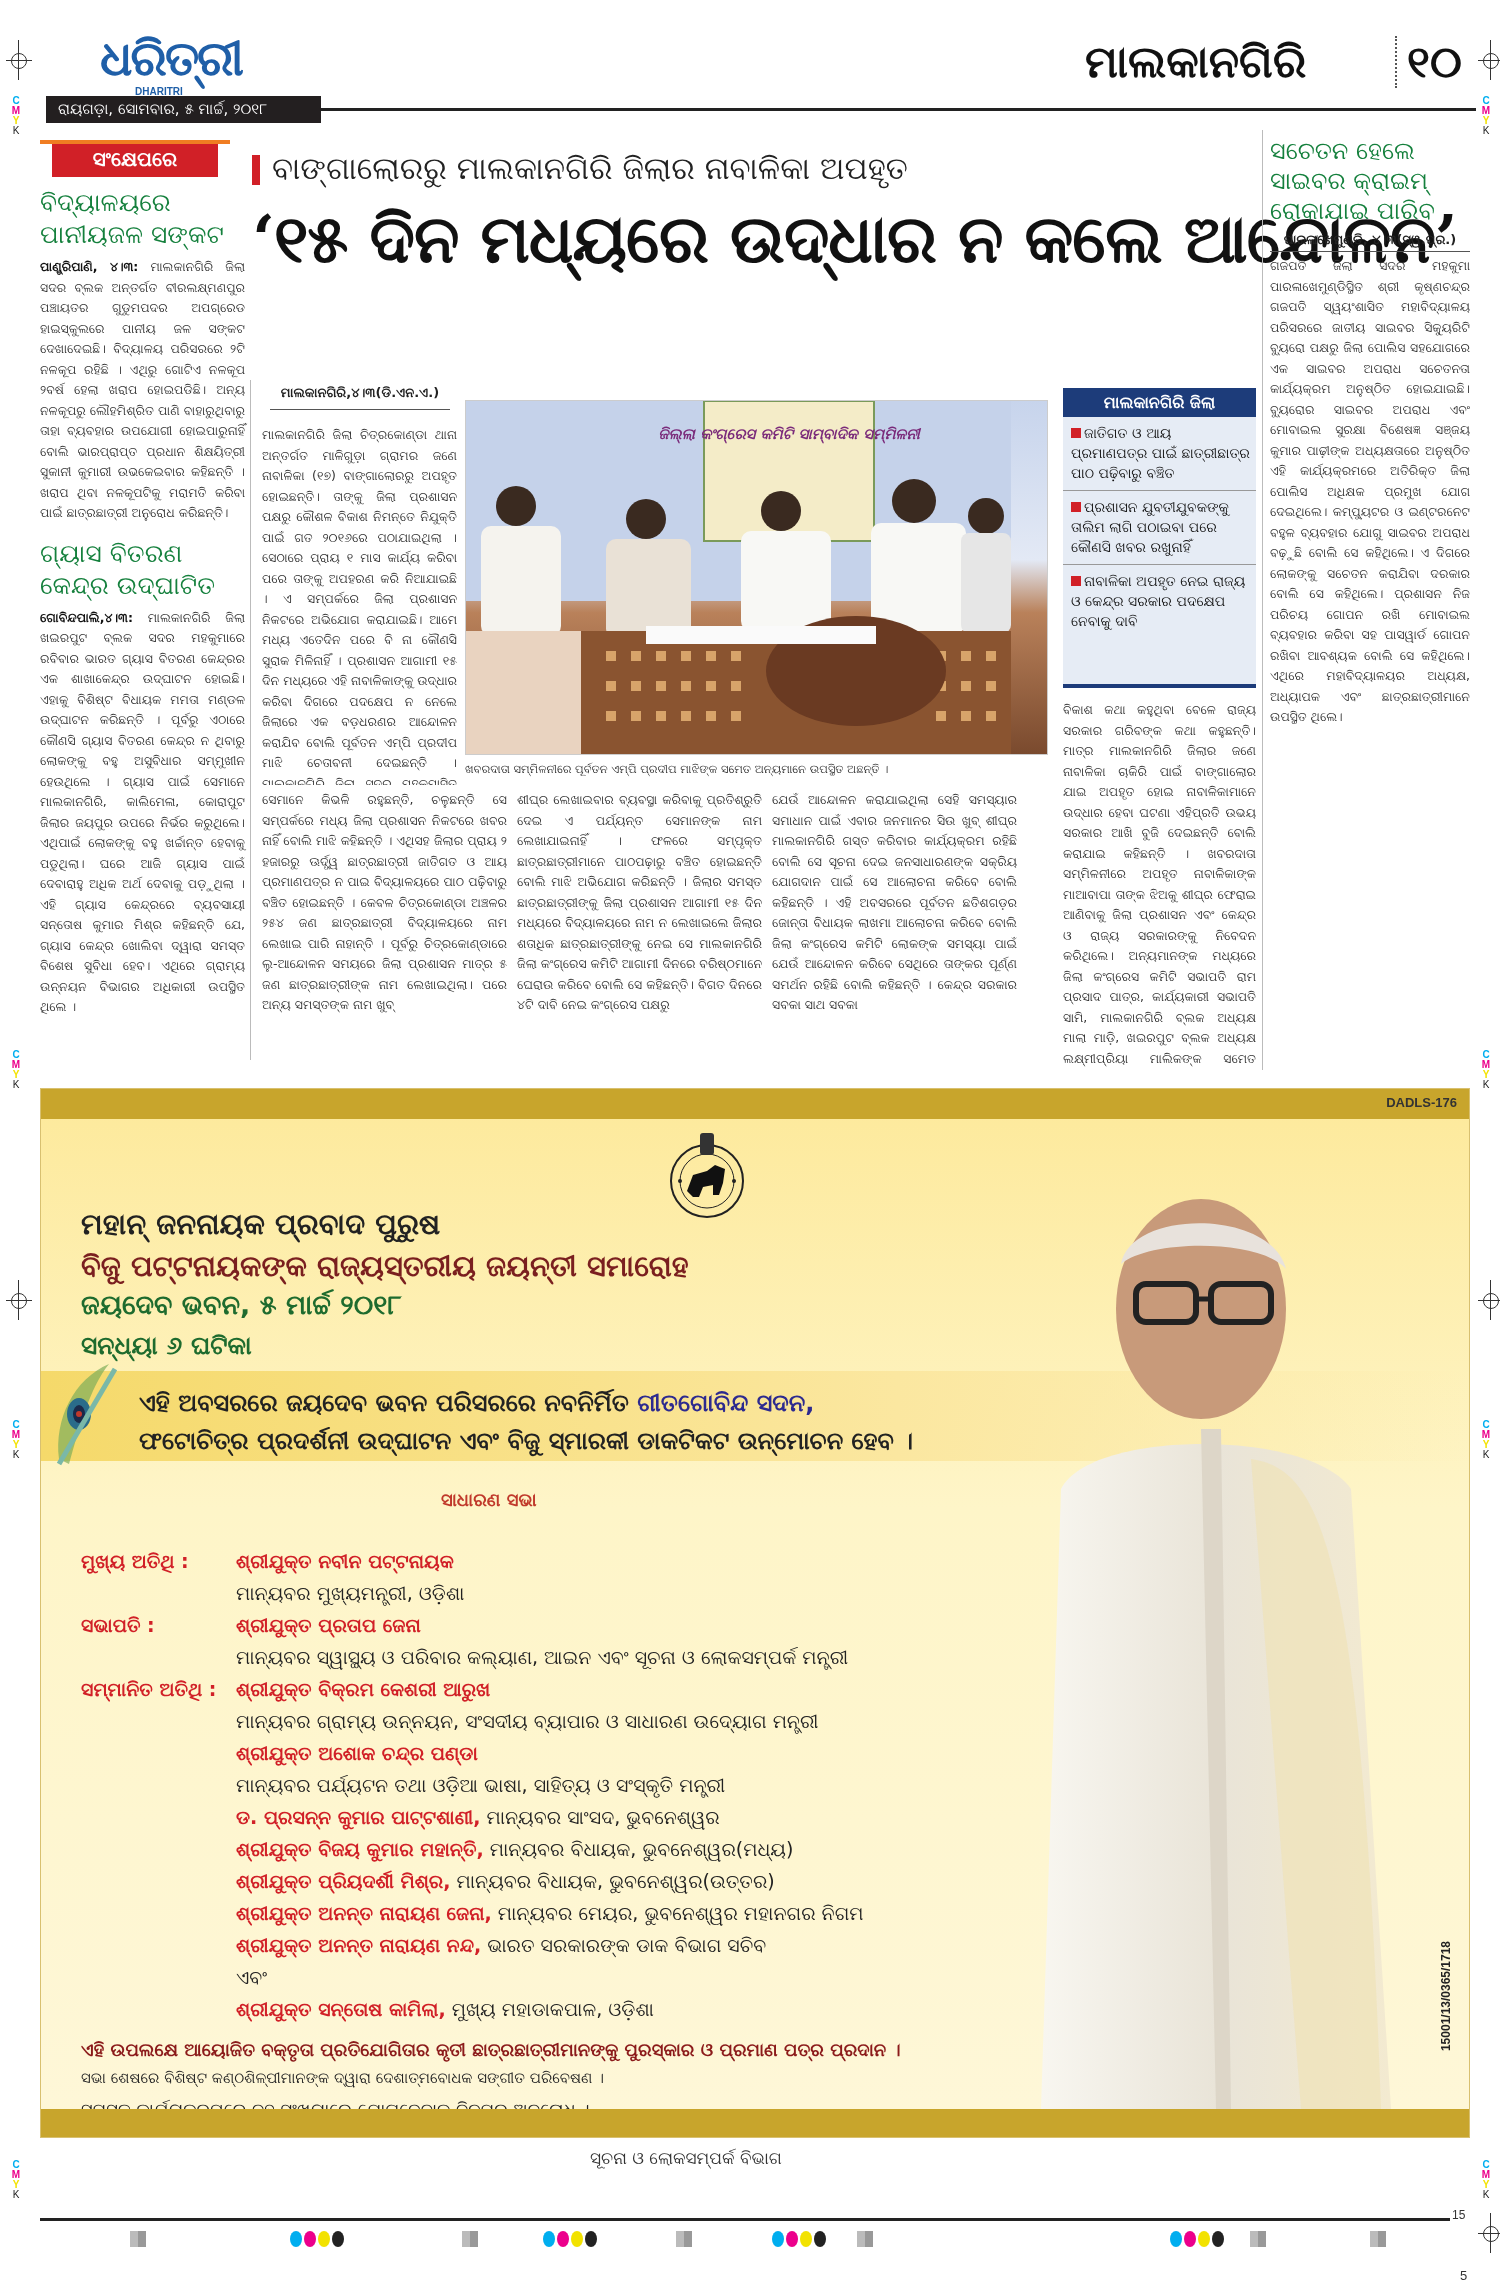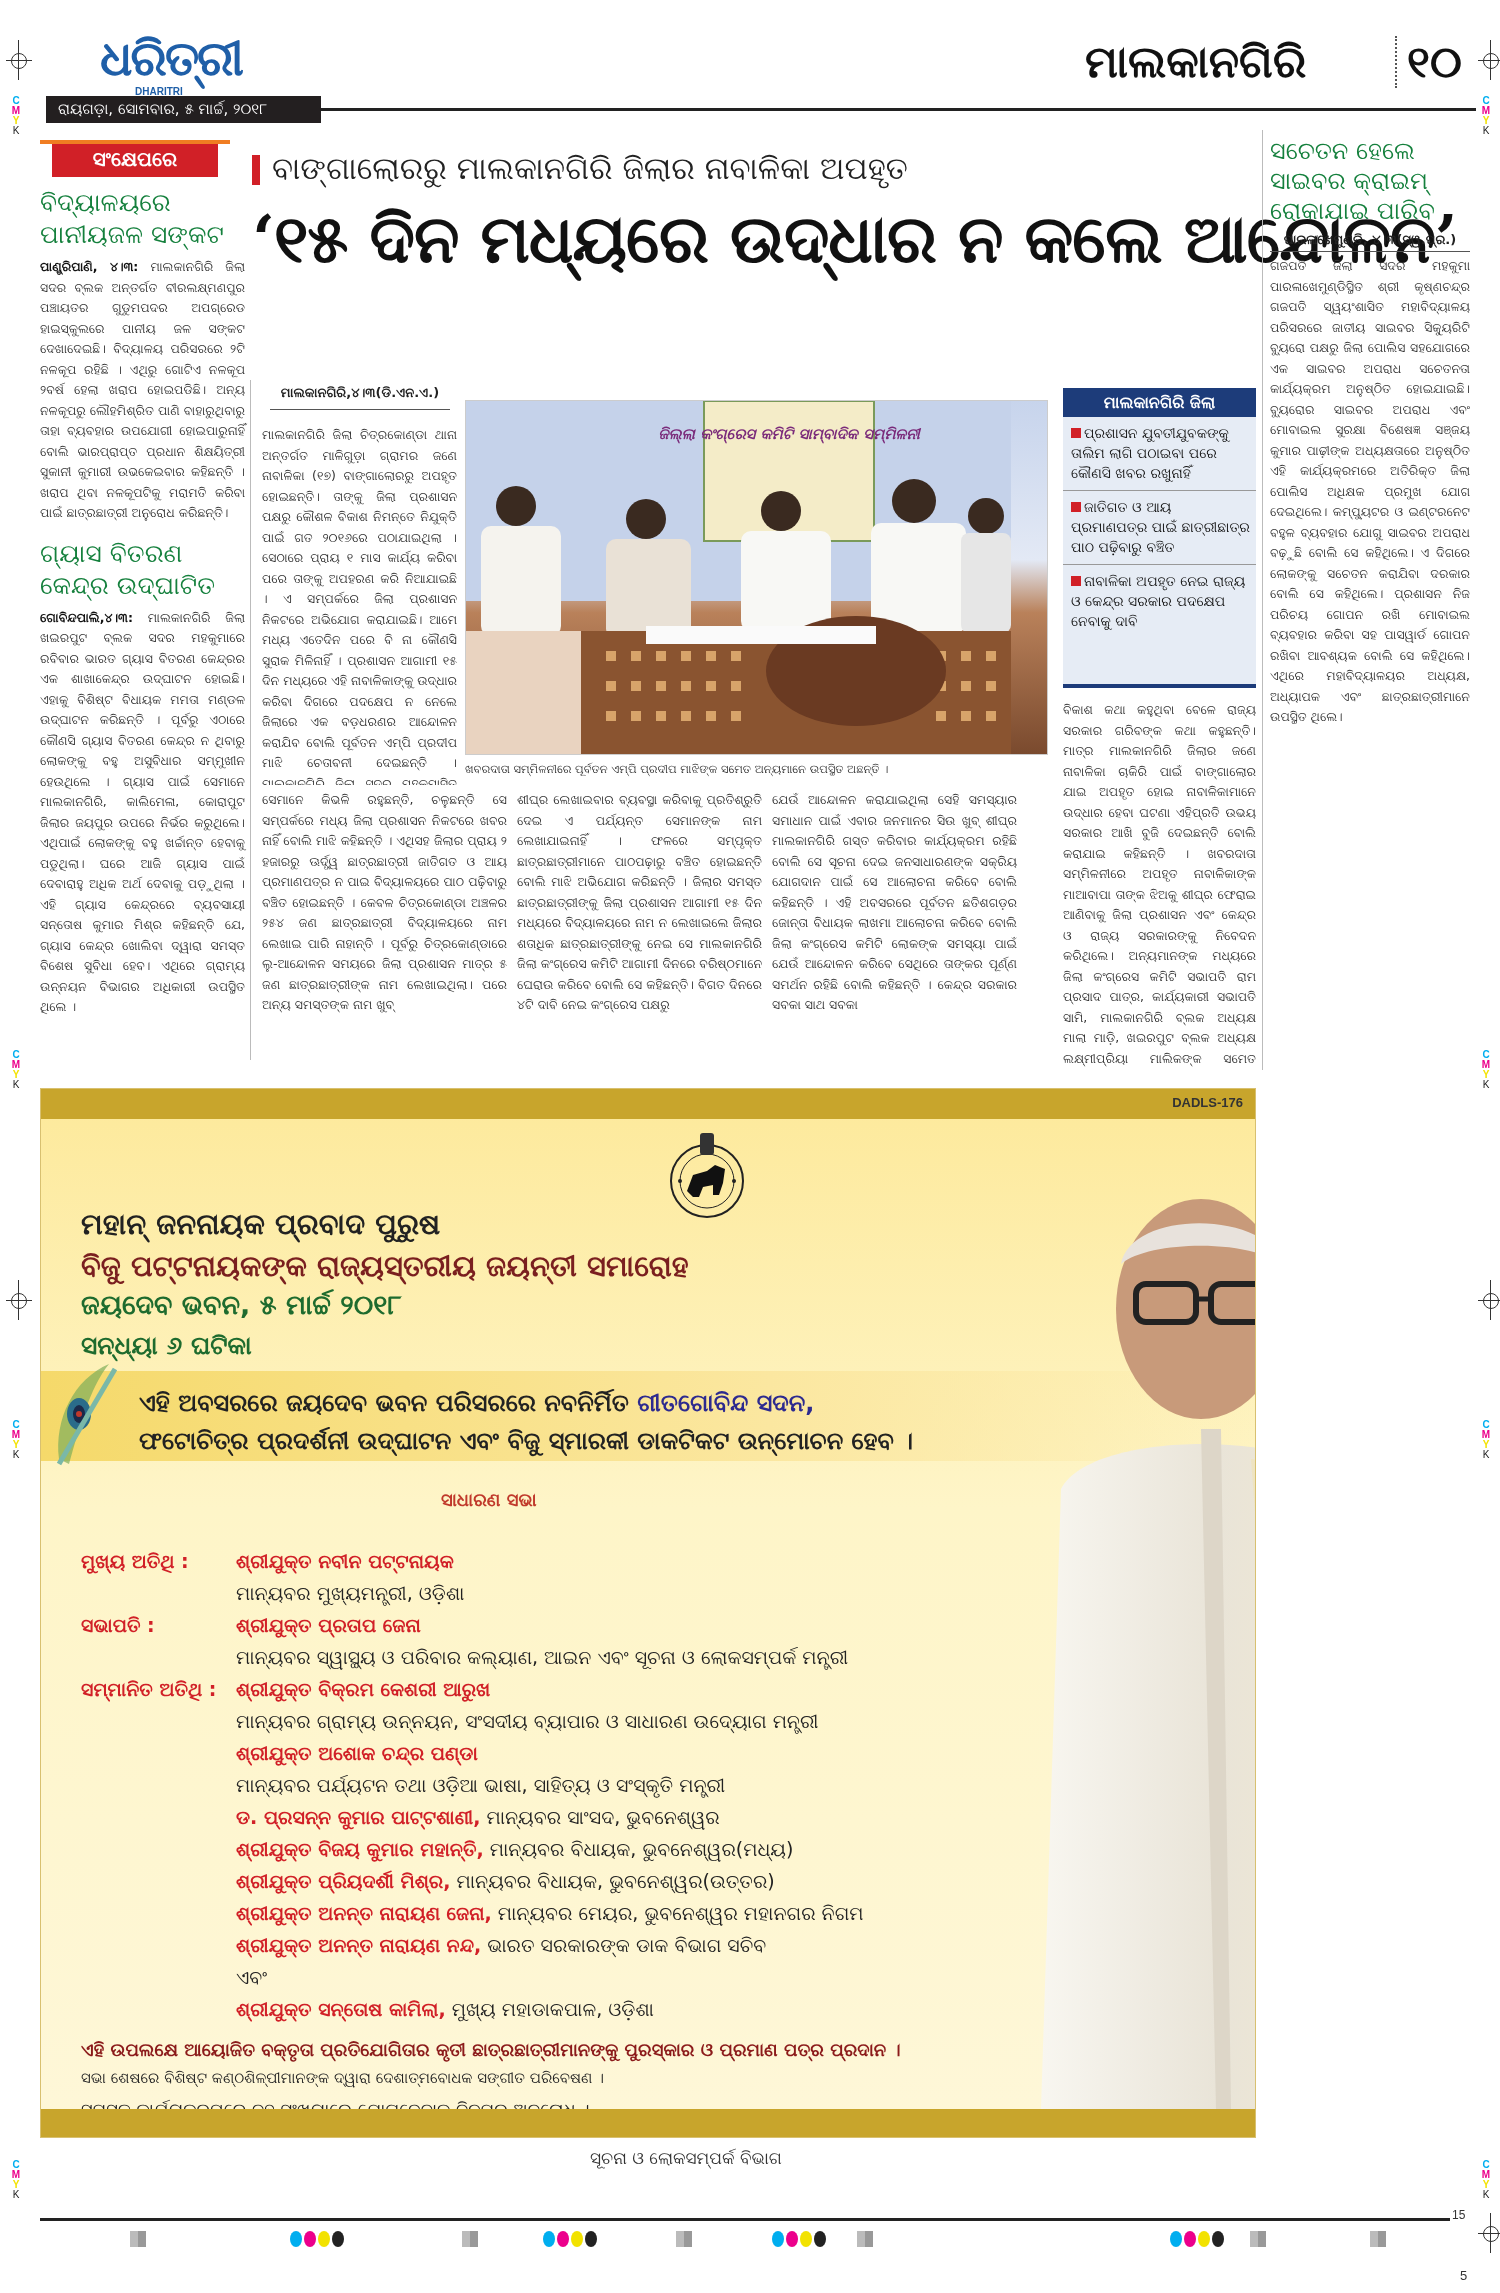--- a/index.html
+++ b/index.html
@@ -55,21 +55,21 @@
 
   
   .col-right { left: 1270px; top: 130px; width: 200px; }
   .cyber-photo { width: 198px; height: 105px; margin: 8px 0 6px; position: relative; overflow: hidden;
                  background: linear-gradient(180deg, #f5f5f5 0%, #f5f5f5 45%, #7c7c88 70%, #3b3b44 100%); }
   .cyber-photo .banner { position: absolute; left: 22px; top: 6px; width: 160px; text-align: center; color: #d12027; font-weight: bold; font-family: "Liberation Sans", sans-serif; font-size: 13px; line-height: 14px; }
   .cyber-photo .p { position: absolute; bottom: 0; width: 34px; height: 46px; border-radius: 15px 15px 0 0; }
   .right-byline { font-size: 13px; font-weight: bold; border-bottom: 1px solid #555; padding-bottom: 3px; margin-bottom: 4px; text-align: center; }
 
   
-  .ad { left: 40px; top: 1088px; width: 1216px; height: 1050px; border: 1px solid #d8c070;
+  .ad { left: 40px; top: 1088px; width: 1430px; height: 1050px; border: 1px solid #d8c070;
         background: linear-gradient(180deg, #fde99a 0%, #fef5c8 40%, #fef7d8 100%); overflow: hidden; }
   .ad-top { position: absolute; left: 0; top: 0; width: 100%; height: 30px; background: #c8a52c; }
   .ad-code { position: absolute; right: 12px; top: 6px; font-family: "Liberation Sans", sans-serif; font-weight: bold; font-size: 13px; color: #333; }
   .ad-bottom { position: absolute; left: 0; bottom: 0; width: 100%; height: 28px; background: #c8a52c; }
   .emblem { position: absolute; left: 622px; top: 38px; width: 88px; height: 92px; }
   .ad-t1 { position: absolute; left: 40px; top: 118px; font-size: 29px; font-weight: bold; color: #222; }
   .ad-t2 { position: absolute; left: 40px; top: 160px; font-size: 29px; font-weight: bold; color: #7a1f1f; }
   .ad-t3 { position: absolute; left: 40px; top: 200px; font-size: 27px; font-weight: bold; color: #1e6b2e; }
   .ad-t4 { position: absolute; left: 40px; top: 242px; font-size: 25px; font-weight: bold; color: #1e6b2e; }
   .ad-band { position: absolute; left: 0; top: 282px; width: 100%; height: 90px; background: linear-gradient(90deg, #f5d96a 0%, #fbe7a0 60%, rgba(255,255,255,0) 100%); }
@@ -248,22 +248,22 @@
 <div class="abs photo-caption">ଖବରଦାତା ସମ୍ମିଳନୀରେ ପୂର୍ବତନ ଏମ୍‌ପି ପ୍ରଦୀପ ମାଝିଙ୍କ ସମେତ ଅନ୍ୟମାନେ ଉପସ୍ଥିତ ଅଛନ୍ତି ।</div>
 
 <div class="abs main-cols">
   <div class="body-txt" style="height:280px;overflow:hidden;">ସେମାନେ କିଭଳି ରହୁଛନ୍ତି, ଚଳୁଛନ୍ତି ସେ ସମ୍ପର୍କରେ ମଧ୍ୟ ଜିଲା ପ୍ରଶାସନ ନିକଟରେ ଖବର ନାହିଁ ବୋଲି ମାଝି କହିଛନ୍ତି । ଏଥିସହ ଜିଲାର ପ୍ରାୟ ୨ ହଜାରରୁ ଊର୍ଦ୍ଧ୍ୱ ଛାତ୍ରଛାତ୍ରୀ ଜାତିଗତ ଓ ଆୟ ପ୍ରମାଣପତ୍ର ନ ପାଇ ବିଦ୍ୟାଳୟରେ ପାଠ ପଢ଼ିବାରୁ ବଞ୍ଚିତ ହୋଇଛନ୍ତି । କେବଳ ଚିତ୍ରକୋଣ୍ଡା ଅଞ୍ଚଳର ୨୫୪ ଜଣ ଛାତ୍ରଛାତ୍ରୀ ବିଦ୍ୟାଳୟରେ ନାମ ଲେଖାଇ ପାରି ନାହାନ୍ତି । ପୂର୍ବରୁ ଚିତ୍ରକୋଣ୍ଡାରେ ଲୁ-ଆନ୍ଦୋଳନ ସମୟରେ ଜିଲା ପ୍ରଶାସନ ମାତ୍ର ୫ ଜଣ ଛାତ୍ରଛାତ୍ରୀଙ୍କ ନାମ ଲେଖାଇଥିଲା। ପରେ ଅନ୍ୟ ସମସ୍ତଙ୍କ ନାମ ଖୁବ୍</div>
   <div class="body-txt" style="height:280px;overflow:hidden;">ଶୀଘ୍ର ଲେଖାଇବାର ବ୍ୟବସ୍ଥା କରିବାକୁ ପ୍ରତିଶ୍ରୁତି ଦେଇ ଏ ପର୍ଯ୍ୟନ୍ତ ସେମାନଙ୍କ ନାମ ଲେଖାଯାଇନାହିଁ । ଫଳରେ ସମ୍ପୃକ୍ତ ଛାତ୍ରଛାତ୍ରୀମାନେ ପାଠପଢ଼ାରୁ ବଞ୍ଚିତ ହୋଇଛନ୍ତି ବୋଲି ମାଝି ଅଭିଯୋଗ କରିଛନ୍ତି । ଜିଲାର ସମସ୍ତ ଛାତ୍ରଛାତ୍ରୀଙ୍କୁ ଜିଲା ପ୍ରଶାସନ ଆଗାମୀ ୧୫ ଦିନ ମଧ୍ୟରେ ବିଦ୍ୟାଳୟରେ ନାମ ନ ଲେଖାଇଲେ ଜିଲାର ଶତାଧିକ ଛାତ୍ରଛାତ୍ରୀଙ୍କୁ ନେଇ ସେ ମାଲକାନଗିରି ଜିଲା କଂଗ୍ରେସ କମିଟି ଆଗାମୀ ଦିନରେ ବରିଷ୍ଠମାନେ ଘେରାଉ କରିବେ ବୋଲି ସେ କହିଛନ୍ତି। ବିଗତ ଦିନରେ ୪ଟି ଦାବି ନେଇ କଂଗ୍ରେସ ପକ୍ଷରୁ</div>
   <div class="body-txt" style="height:280px;overflow:hidden;">ଯେଉଁ ଆନ୍ଦୋଳନ କରାଯାଇଥିଲା ସେହି ସମସ୍ୟାର ସମାଧାନ ପାଇଁ ଏବାର ଜନମାନର ସିଉ ଖୁବ୍ ଶୀଘ୍ର ମାଲକାନଗିରି ଗସ୍ତ କରିବାର କାର୍ଯ୍ୟକ୍ରମ ରହିଛି ବୋଲି ସେ ସୂଚନା ଦେଇ ଜନସାଧାରଣଙ୍କ ସକ୍ରିୟ ଯୋଗଦାନ ପାଇଁ ସେ ଆଲୋଚନା କରିବେ ବୋଲି କହିଛନ୍ତି । ଏହି ଅବସରରେ ପୂର୍ବତନ ଛତିଶଗଡ଼ର ଜୋନ୍ତା ବିଧାୟକ ଲାଖମା ଆଲୋଚନା କରିବେ ବୋଲି ଜିଲା କଂଗ୍ରେସ କମିଟି ଲୋକଙ୍କ ସମସ୍ୟା ପାଇଁ ଯେଉଁ ଆନ୍ଦୋଳନ କରିବେ ସେଥିରେ ତାଙ୍କର ପୂର୍ଣ୍ଣ ସମର୍ଥନ ରହିଛି ବୋଲି କହିଛନ୍ତି । କେନ୍ଦ୍ର ସରକାର ସବକା ସାଥ ସବକା</div>
 </div>
 
 <div class="abs hl-box">
   <div class="hl-head">ମାଲକାନଗିରି ଜିଲା</div>
+  <div class="hl-item"><span class="sq"></span><span>ଜାତିଗତ ଓ ଆୟ ପ୍ରମାଣପତ୍ର ପାଇଁ ଛାତ୍ରୀଛାତ୍ର ପାଠ ପଢ଼ିବାରୁ ବଞ୍ଚିତ</span></div>
   <div class="hl-item"><span class="sq"></span><span>ପ୍ରଶାସନ ଯୁବତୀଯୁବକଙ୍କୁ ତାଲିମ ଲାଗି ପଠାଇବା ପରେ କୌଣସି ଖବର ରଖୁନାହିଁ</span></div>
-  <div class="hl-item"><span class="sq"></span><span>ଜାତିଗତ ଓ ଆୟ ପ୍ରମାଣପତ୍ର ପାଇଁ ଛାତ୍ରୀଛାତ୍ର ପାଠ ପଢ଼ିବାରୁ ବଞ୍ଚିତ</span></div>
   <div class="hl-item"><span class="sq"></span><span>ନାବାଳିକା ଅପହୃତ ନେଇ ରାଜ୍ୟ ଓ କେନ୍ଦ୍ର ସରକାର ପଦକ୍ଷେପ ନେବାକୁ ଦାବି</span></div>
 </div>
 <div class="abs right-mid-body body-txt" style="height:370px;overflow:hidden;">ବିକାଶ କଥା କହୁଥିବା ବେଳେ ରାଜ୍ୟ ସରକାର ଗରିବଙ୍କ କଥା କହୁଛନ୍ତି। ମାତ୍ର ମାଲକାନଗିରି ଜିଲାର ଜଣେ ନାବାଳିକା ଚାକିରି ପାଇଁ ବାଙ୍ଗାଲୋର ଯାଇ ଅପହୃତ ହୋଇ ନାବାଳିକାମାନେ ଉଦ୍ଧାର ହେବା ଘଟଣା ଏହିପ୍ରତି ଉଭୟ ସରକାର ଆଖି ବୁଜି ଦେଇଛନ୍ତି ବୋଲି କରାଯାଇ କହିଛନ୍ତି । ଖବରଦାତା ସମ୍ମିଳନୀରେ ଅପହୃତ ନାବାଳିକାଙ୍କ ମାଆବାପା ତାଙ୍କ ଝିଅକୁ ଶୀଘ୍ର ଫେରାଇ ଆଣିବାକୁ ଜିଲା ପ୍ରଶାସନ ଏବଂ କେନ୍ଦ୍ର ଓ ରାଜ୍ୟ ସରକାରଙ୍କୁ ନିବେଦନ କରିଥିଲେ। ଅନ୍ୟମାନଙ୍କ ମଧ୍ୟରେ ଜିଲା କଂଗ୍ରେସ କମିଟି ସଭାପତି ରାମ ପ୍ରସାଦ ପାତ୍ର, କାର୍ଯ୍ୟକାରୀ ସଭାପତି ସାମି, ମାଲକାନଗିରି ବ୍ଲକ ଅଧ୍ୟକ୍ଷ ମାଲା ମାଡ଼ି, ଖଇରପୁଟ ବ୍ଲକ ଅଧ୍ୟକ୍ଷ ଲକ୍ଷ୍ମୀପ୍ରିୟା ମାଲିକଙ୍କ ସମେତ ଅନ୍ୟମାନେ ଉପସ୍ଥିତ ଥିଲେ ।</div>
 <div class="col-rule" style="left:1262px;top:130px;height:940px;"></div>
 
 <div class="abs col-right">
   <div class="h2" style="font-size:24px;line-height:30px;">ସଚେତନ ହେଲେ ସାଇବର କ୍ରାଇମ୍ ରୋକାଯାଇ ପାରିବ</div>
   <div class="right-byline">ପାରଳାଖେମୁଣ୍ଡି, ୪।୩(ସ୍ୱ.ପ୍ର.)</div>
   <div class="body-txt" style="height:710px;overflow:hidden;">ଗଜପତି ଜିଲା ସଦର ମହକୁମା ପାରଳାଖେମୁଣ୍ଡିସ୍ଥିତ ଶ୍ରୀ କୃଷ୍ଣଚନ୍ଦ୍ର ଗଜପତି ସ୍ୱୟଂଶାସିତ ମହାବିଦ୍ୟାଳୟ ପରିସରରେ ଜାତୀୟ ସାଇବର ସିକ୍ୟୁରିଟି ବ୍ୟୁରୋ ପକ୍ଷରୁ ଜିଲା ପୋଲିସ ସହଯୋଗରେ ଏକ ସାଇବର ଅପରାଧ ସଚେତନତା କାର୍ଯ୍ୟକ୍ରମ ଅନୁଷ୍ଠିତ ହୋଇଯାଇଛି। ବ୍ୟୁରୋର ସାଇବର ଅପରାଧ ଏବଂ ମୋବାଇଲ ସୁରକ୍ଷା ବିଶେଷଜ୍ଞ ସଞ୍ଜୟ କୁମାର ପାଢ଼ୀଙ୍କ ଅଧ୍ୟକ୍ଷତାରେ ଅନୁଷ୍ଠିତ ଏହି କାର୍ଯ୍ୟକ୍ରମରେ ଅତିରିକ୍ତ ଜିଲା ପୋଲିସ ଅଧିକ୍ଷକ ପ୍ରମୁଖ ଯୋଗ ଦେଇଥିଲେ। କମ୍ପ୍ୟୁଟର ଓ ଇଣ୍ଟରନେଟ ବହୁଳ ବ୍ୟବହାର ଯୋଗୁ ସାଇବର ଅପରାଧ ବଢ଼ୁଛି ବୋଲି ସେ କହିଥିଲେ। ଏ ଦିଗରେ ଲୋକଙ୍କୁ ସଚେତନ କରାଯିବା ଦରକାର ବୋଲି ସେ କହିଥିଲେ। ପ୍ରଶାସନ ନିଜ ପରିଚୟ ଗୋପନ ରଖି ମୋବାଇଲ ବ୍ୟବହାର କରିବା ସହ ପାସୱାର୍ଡ ଗୋପନ ରଖିବା ଆବଶ୍ୟକ ବୋଲି ସେ କହିଥିଲେ। ଏଥିରେ ମହାବିଦ୍ୟାଳୟର ଅଧ୍ୟକ୍ଷ, ଅଧ୍ୟାପକ ଏବଂ ଛାତ୍ରଛାତ୍ରୀମାନେ ଉପସ୍ଥିତ ଥିଲେ।</div>
 </div>

